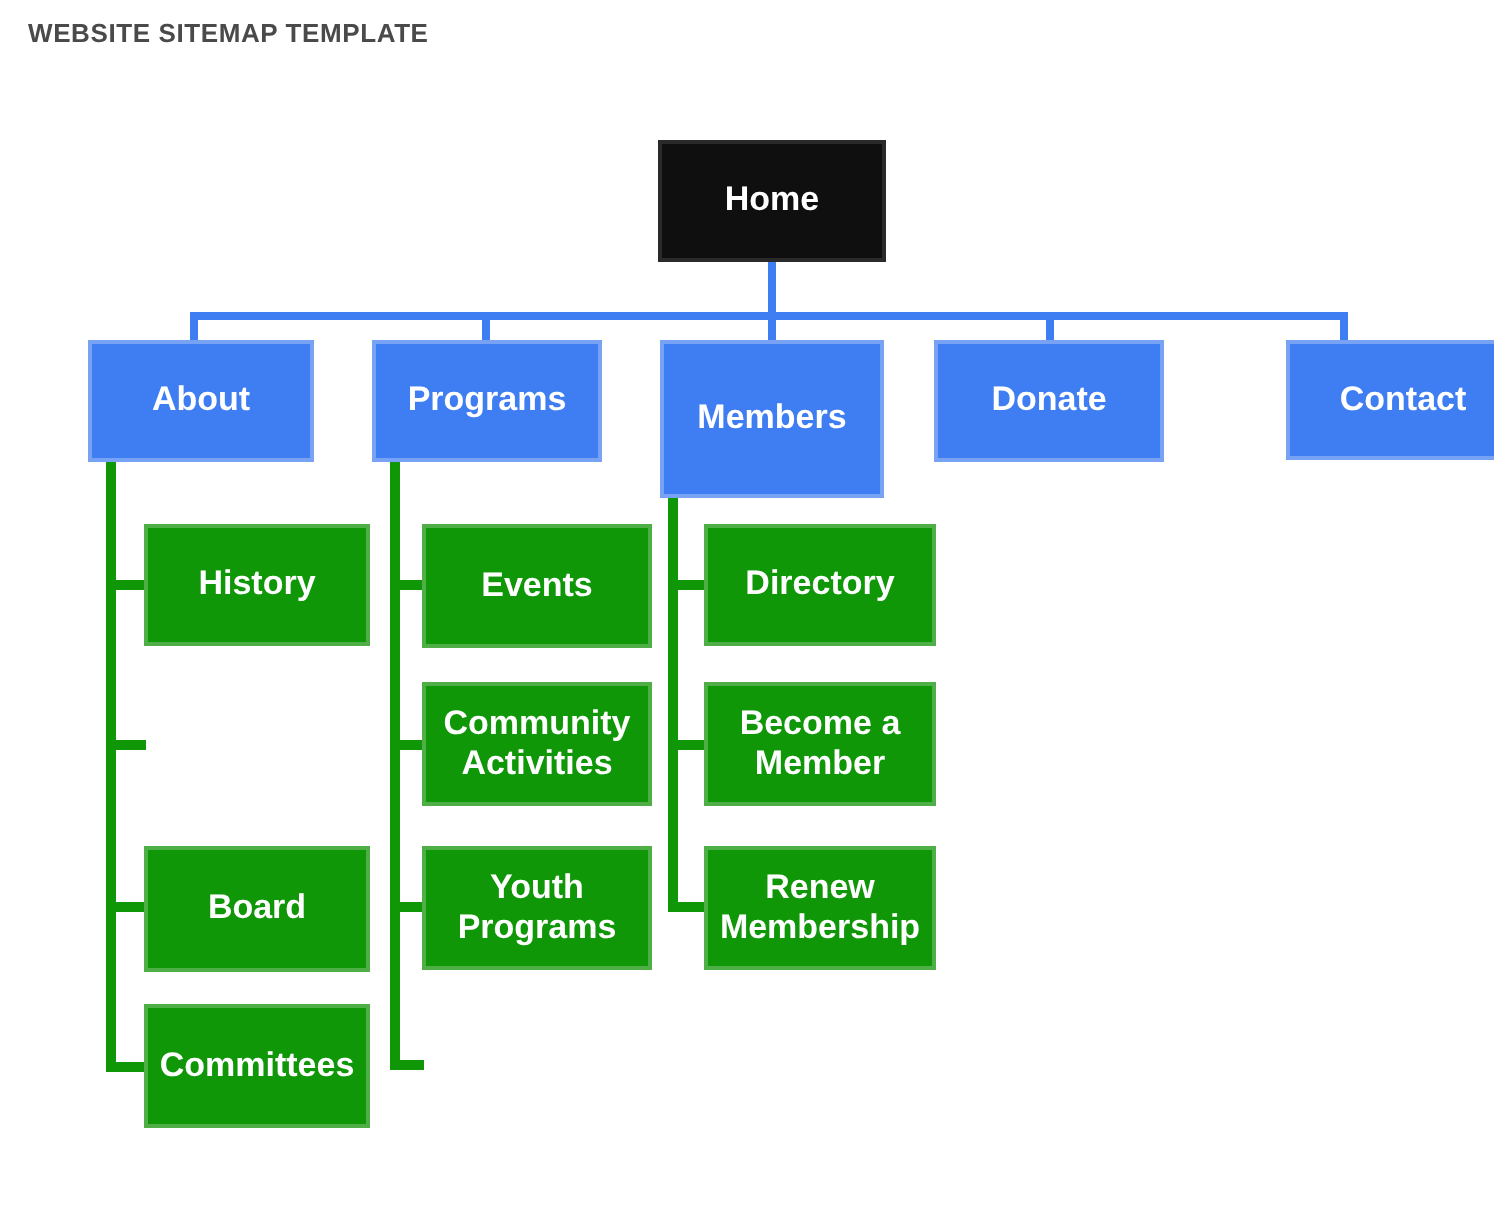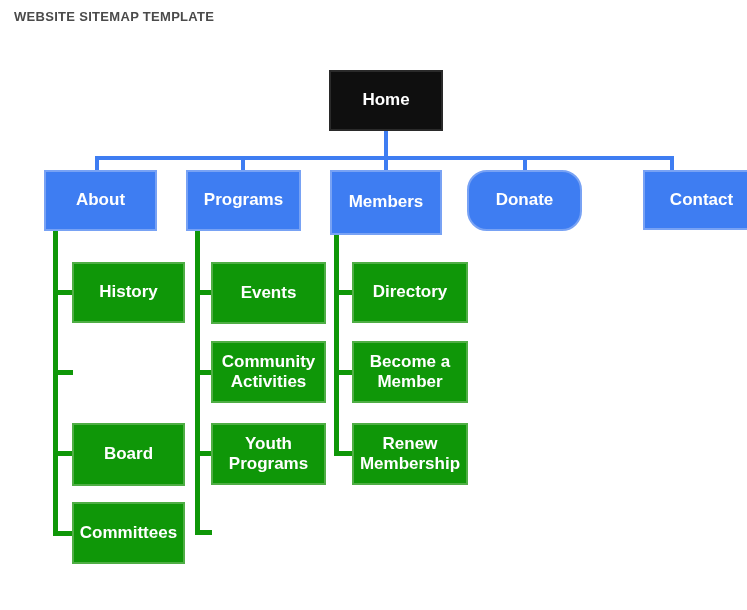--- a/index.html
+++ b/index.html
@@ -47,22 +47,22 @@
     background: var(--level1-bg, #3e7df2);
     border: 2px solid var(--level1-border, #78a2f4);
   }
   .node.l2 {
     background: var(--level2-bg, #0f9708);
     border: 2px solid var(--level2-border, #4fae45);
   }
   
   .about    { left: 44px;  top: 170px; width: 113px; height: 61px; }
   .programs { left: 186px; top: 170px; width: 115px; height: 61px; }
-  .members  { left: 330px; top: 170px; width: 112px; height: 65px; }
-  .donate   { left: 467px; top: 170px; width: 115px; height: 61px; border-radius: 20px; }
+  .members  { left: 330px; top: 170px; width: 112px; height: 79px; }
+  .donate   { left: 467px; top: 170px; width: 115px; height: 61px; }
   .contact  { left: 611px; top: 170px; width: 117px; height: 60px; margin-left: 32px; }
   
   .history    { left: 72px; top: 262px; width: 113px; height: 61px; }
   .mission    { left: 72px; top: 341px; width: 113px; height: 62px; }
   .board      { left: 72px; top: 423px; width: 113px; height: 63px; }
   .committees { left: 72px; top: 502px; width: 113px; height: 62px; }
   
   .events    { left: 211px; top: 262px; width: 115px; height: 62px; }
   .community { left: 211px; top: 341px; width: 115px; height: 62px; }
   .youth     { left: 211px; top: 423px; width: 115px; height: 62px; }

